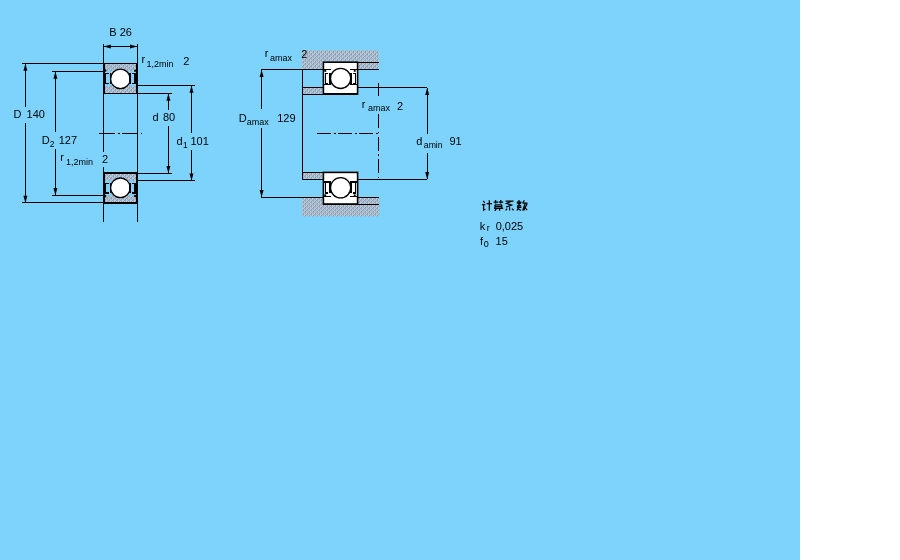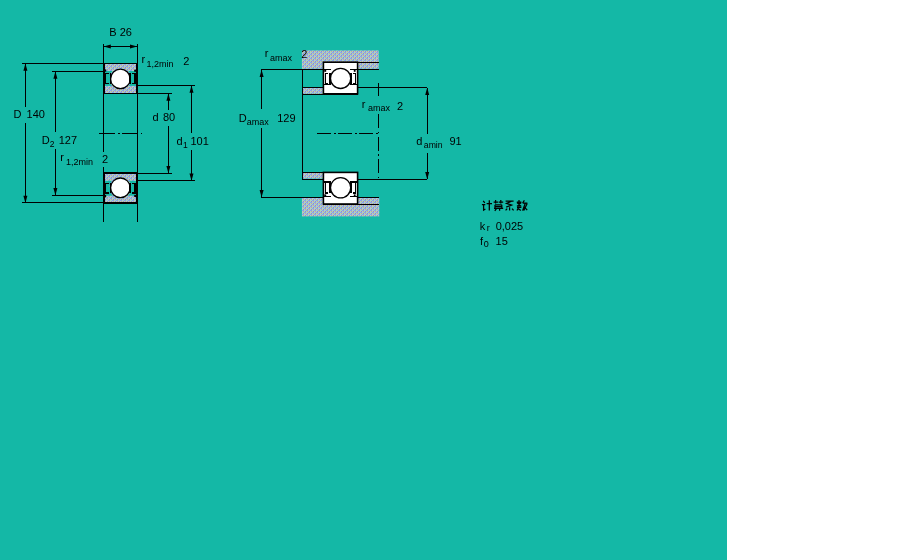--- a/index.html
+++ b/index.html
@@ -1,16 +1,16 @@
 <!DOCTYPE html>
 <html><head>
 <meta charset="utf-8">
 <style>
   html,body{margin:0;padding:0;background:#ffffff;}
-  .page{position:relative;width:727px;height:560px;background:#14b8a6;overflow:hidden;opacity:0.999;will-change:transform;
+  .page{position:relative;width:800px;height:560px;background:#7dd3fc;overflow:hidden;opacity:0.999;will-change:transform;
         font-family:"Liberation Sans", sans-serif;}
   svg text{font-family:"Liberation Sans", sans-serif;fill:#000;}
   svg line{shape-rendering:crispEdges;}
   svg path[fill="none"]{shape-rendering:crispEdges;}
   svg rect[fill="none"]{shape-rendering:crispEdges;}
 </style>
 </head>
 <body>
 <div class="page">
 <svg width="900" height="560" viewBox="0 0 900 560">

